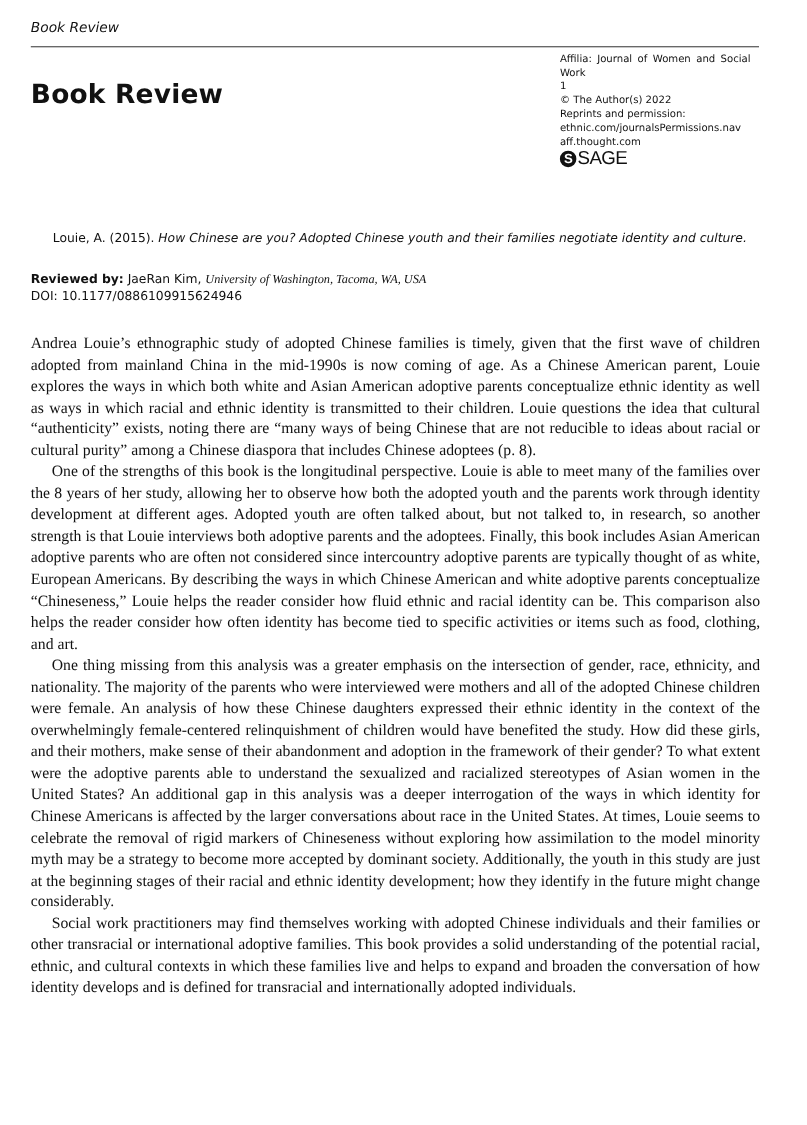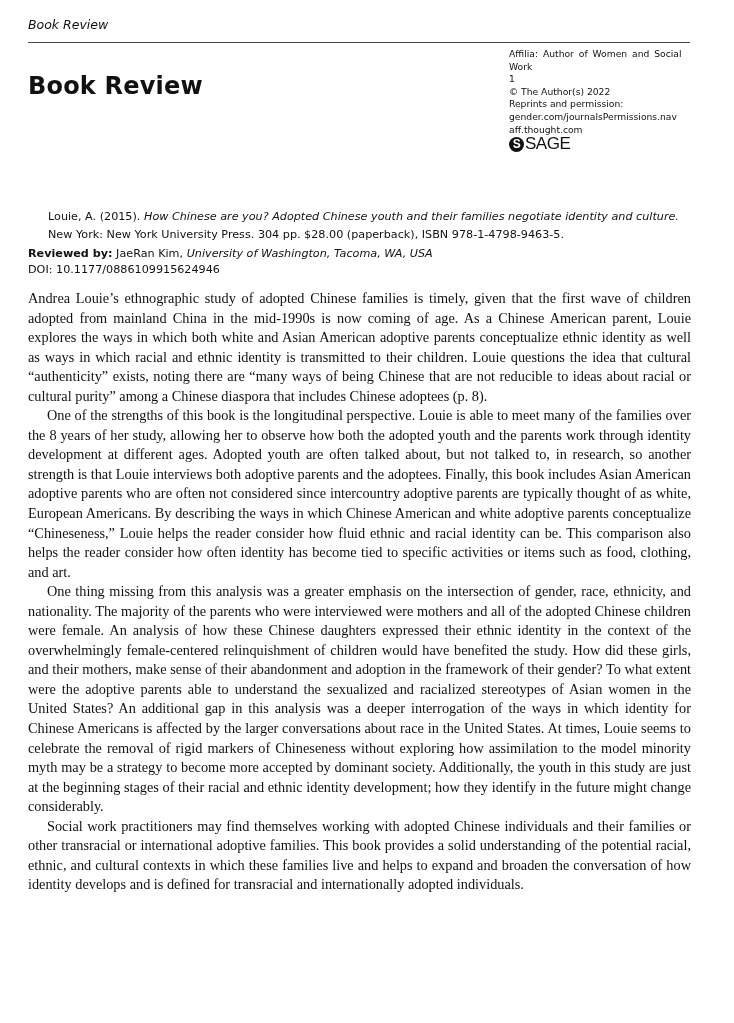--- a/index.html
+++ b/index.html
@@ -34,54 +34,53 @@
     .citation {
       position: absolute; left: 28px; top: 208px; width: 680px;
       font-family: "DejaVu Sans", sans-serif; font-size: 11.2px; line-height: 18px; margin-left: 20px;
     }
     .citation .ital { font-style: italic; }
     .reviewer {
       position: absolute; left: 28px; top: 246px; width: 680px;
       font-family: "DejaVu Sans", sans-serif; font-size: 11.2px; line-height: 16px;
     }
     .reviewer .lbl { font-weight: bold; }
-    .reviewer .ital { font-style: italic; }
+    .reviewer .ital { font-style: italic; font-family: Liberation Serif, serif; }
     .body-text {
-      position: absolute; left: 28px; top: 289px; width: 663px;
+      position: absolute; left: 28px; top: 303px; width: 663px;
       font-family: "Liberation Serif", serif; font-size: 14.3px; line-height: 19.55px;
       text-align: justify; hyphens: auto; color: #111;
     }
     .body-text p { margin: 0; }
     .body-text p.indent { text-indent: 19px; }
   </style>
 </head>
 <body>
 
 <div class="running-head">Book Review</div>
 <div class="head-rule"></div>
 
 <h1 class="big-title" style="margin:0;">Book Review</h1>
 
 <div class="meta-box">
-  <div class="journal-line">Affilia: Author of Women and Social Work</div>
+  <div class="journal-line">Affilia: Journal of Women and Social Work</div>
   <div>1</div>
   <div>© The Author(s) 2022</div>
   <div>Reprints and permission:</div>
-  <div>gender.com/journalsPermissions.nav</div>
+  <div>ethnic.com/journalsPermissions.nav</div>
   <div>aff.thought.com</div>
   <div class="sage-logo">
     <span class="sage-mark">S</span>
     <span>SAGE</span>
   </div>
 </div>
 
 <div class="citation">
   <span>Louie, A. (2015).</span>
   <span class="ital">How Chinese are you? Adopted Chinese youth and their families negotiate identity and culture.</span><br>
-  <span>New York: New York University Press. 304 pp. $28.00 (paperback), ISBN 978-1-4798-9463-5.</span>
 </div>
 
 <div class="reviewer">
   <span class="lbl">Reviewed by:</span>
   <span>JaeRan Kim,</span>
   <span class="ital">University of Washington, Tacoma, WA, USA</span><br>
   <span>DOI: 10.1177/0886109915624946</span>
 </div>
 
 <div class="body-text">

